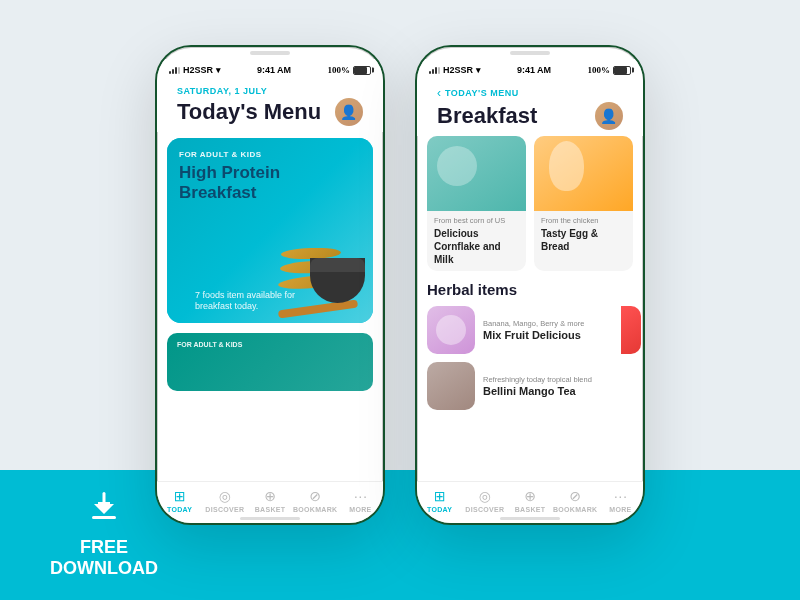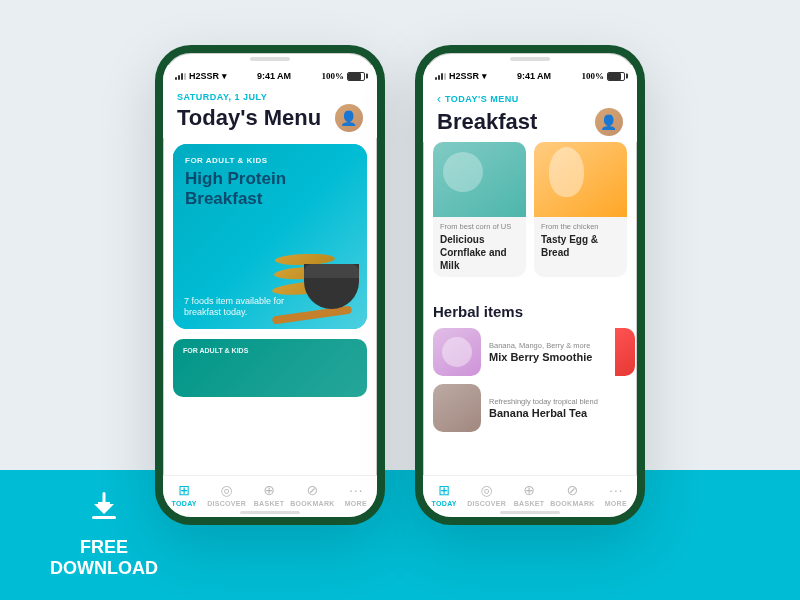--- a/index.html
+++ b/index.html
@@ -54,21 +54,21 @@
       position: relative;
       margin-top: -30px;
     }
 
     
     .phone {
       width: 230px;
       height: 480px;
       background: white;
       border-radius: 36px;
-      border: 8px solid #14532d;
+      border: 2px solid #14532d;
       box-shadow: 0 20px 60px rgba(0,0,0,0.15), inset 0 0 0 1px #ccc;
       overflow: hidden;
       position: relative;
       display: flex;
       flex-direction: column;
     }
 
     
     .status-bar {
       background: white;
@@ -92,21 +92,21 @@
     .signal-bar:nth-child(3) { height: 7px; }
     .signal-bar:nth-child(4) { height: 7px; opacity: 0.3; }
 
     .wifi-icon { font-size: 9px; }
     .battery { width: 18px; height: 9px; border: 1.5px solid #333; border-radius: 2px; position: relative; display: inline-block; }
     .battery::after { content: ''; position: absolute; right: -4px; top: 50%; transform: translateY(-50%); width: 2px; height: 5px; background: #333; border-radius: 0 1px 1px 0; }
     .battery-fill { width: 80%; height: 100%; background: #333; border-radius: 1px; }
 
     
     .phone-header {
-      padding: 8px 14px 6px;
+      padding: 8px 20px 6px;
       background: white;
       flex-shrink: 0;
     }
 
     .date-label {
       font-size: 9px;
       font-weight: 700;
       color: #00bcd4;
       text-transform: uppercase;
       letter-spacing: 0.5px;
@@ -239,21 +239,21 @@
       font-weight: 800;
       color: #0c4a6e;
       line-height: 1.2;
       margin-top: 4px;
       max-width: 110px;
     }
 
     .hero-subtitle {
       position: absolute;
       bottom: 10px;
-      left: 11px;
+      left: 28px;
       font-size: 9px;
       color: rgba(255,255,255,0.9);
       max-width: 120px;
       line-height: 1.3;
     }
 
     
     .mini-card {
       margin: 4px 10px 0;
       border-radius: 10px;
@@ -340,21 +340,21 @@
     
     .breakfast-content {
       flex: 1;
       overflow: hidden;
       padding: 0 10px;
     }
 
     .food-cards-row {
       display: flex;
       gap: 8px;
-      margin-bottom: 26px;
+      margin-bottom: 10px;
     }
 
     .food-card {
       flex: 1;
       border-radius: 10px;
       overflow: hidden;
       background: #f5f5f5;
     }
 
     .food-card-img {
@@ -677,32 +677,32 @@
       <div class="section-title">Herbal items</div>
 
       <div class="other-item">
         <div class="other-item-img">
           <div class="smoothie-img">
             <div class="item-circle"></div>
           </div>
         </div>
         <div class="other-item-info">
           <div class="other-item-source">Banana, Mango, Berry &amp; more</div>
-          <div class="other-item-name">Mix Berry Smoothie</div>
+          <div class="other-item-name">Mix Fruit Delicious</div>
         </div>
         <div class="other-item-arrow"></div>
       </div>
 
       <div class="other-item">
         <div class="other-item-img">
           <div class="tea-img"></div>
         </div>
         <div class="other-item-info">
           <div class="other-item-source">Refreshingly today tropical blend</div>
-          <div class="other-item-name">Banana Herbal Tea</div>
+          <div class="other-item-name">Bellini Mango Tea</div>
         </div>
       </div>
     </div>
 
     <div class="bottom-nav">
       <div class="nav-item">
         <div class="nav-icon active">⊞</div>
         <div class="nav-label active">TODAY</div>
       </div>
       <div class="nav-item">

